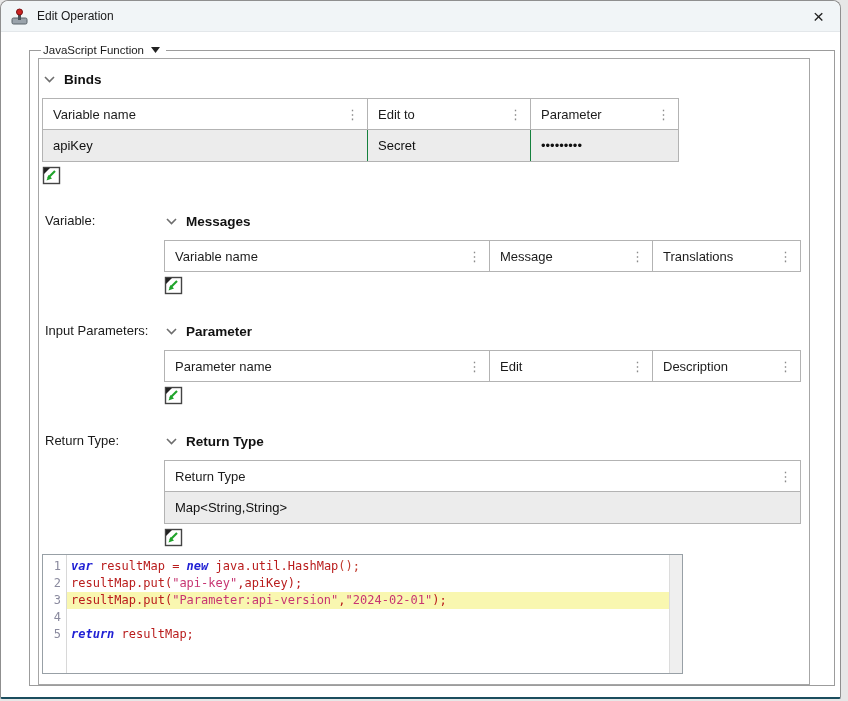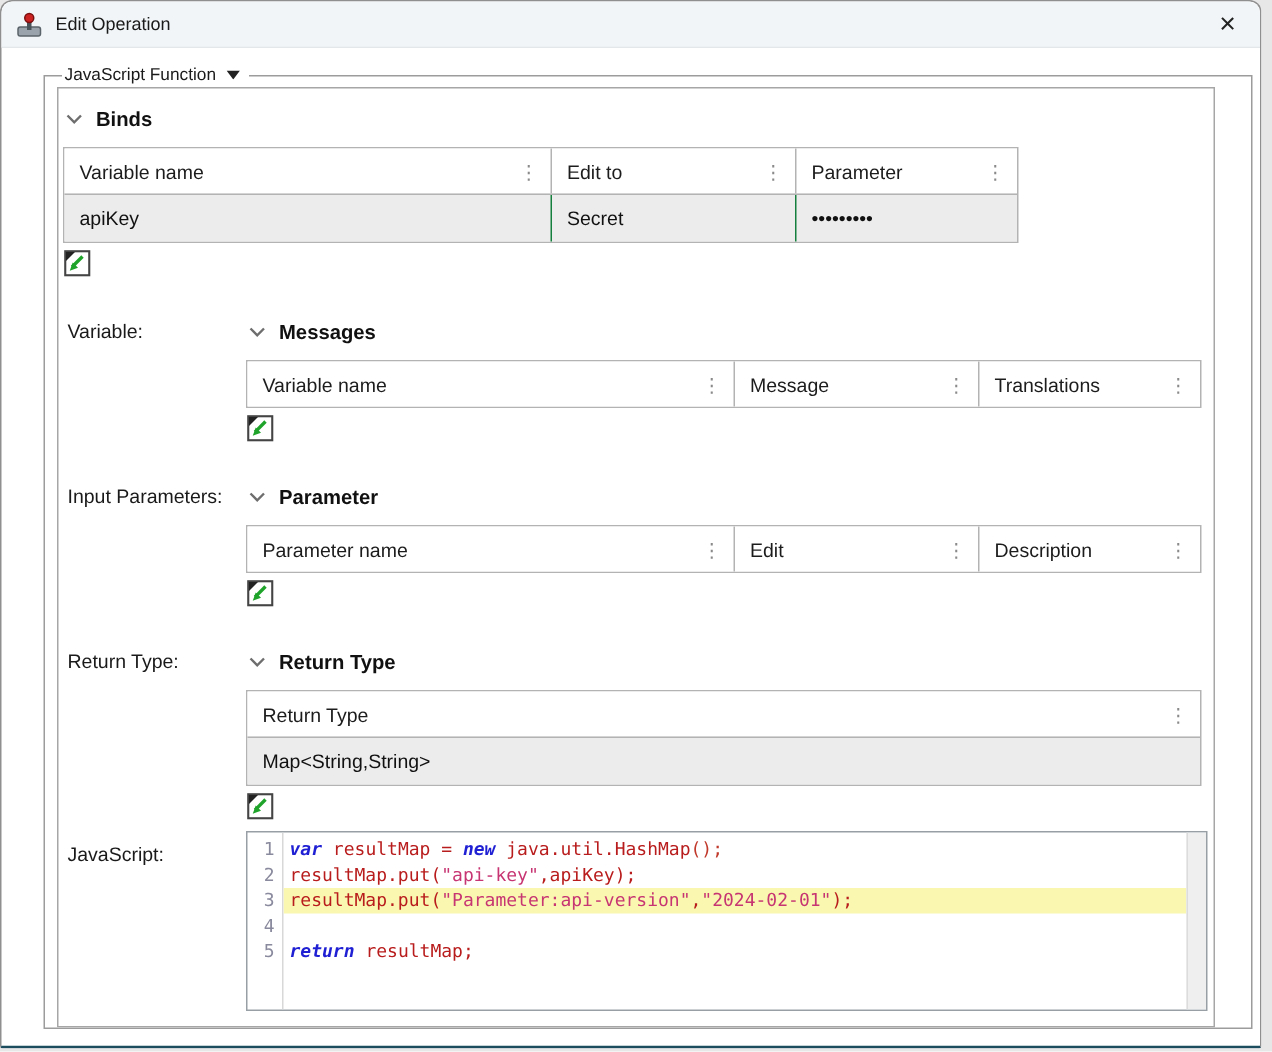--- a/index.html
+++ b/index.html
@@ -295,21 +295,20 @@
                 <polygon points="2,2 8,2 2,8" fill="#222"></polygon>
                 <line x1="13" y1="5" x2="6" y2="12" stroke="#1fa32a" stroke-width="2.2"></line>
                 <polygon points="4.5,14.5 10,12.5 6.5,9" fill="#1fa32a"></polygon>
               </svg>
             </button>
           </div>
         </div>
         <div class="section-gap" style="height:6px;"></div>
 
         <div class="section-row js-row">
-          <div class="row-label">JavaScript:</div>
           <div class="row-content">
             <div class="editor">
               <div class="gutter">
                 <span class="ln">1</span>
                 <span class="ln">2</span>
                 <span class="ln">3</span>
                 <span class="ln">4</span>
                 <span class="ln">5</span>
               </div>
               <div class="code-col">

